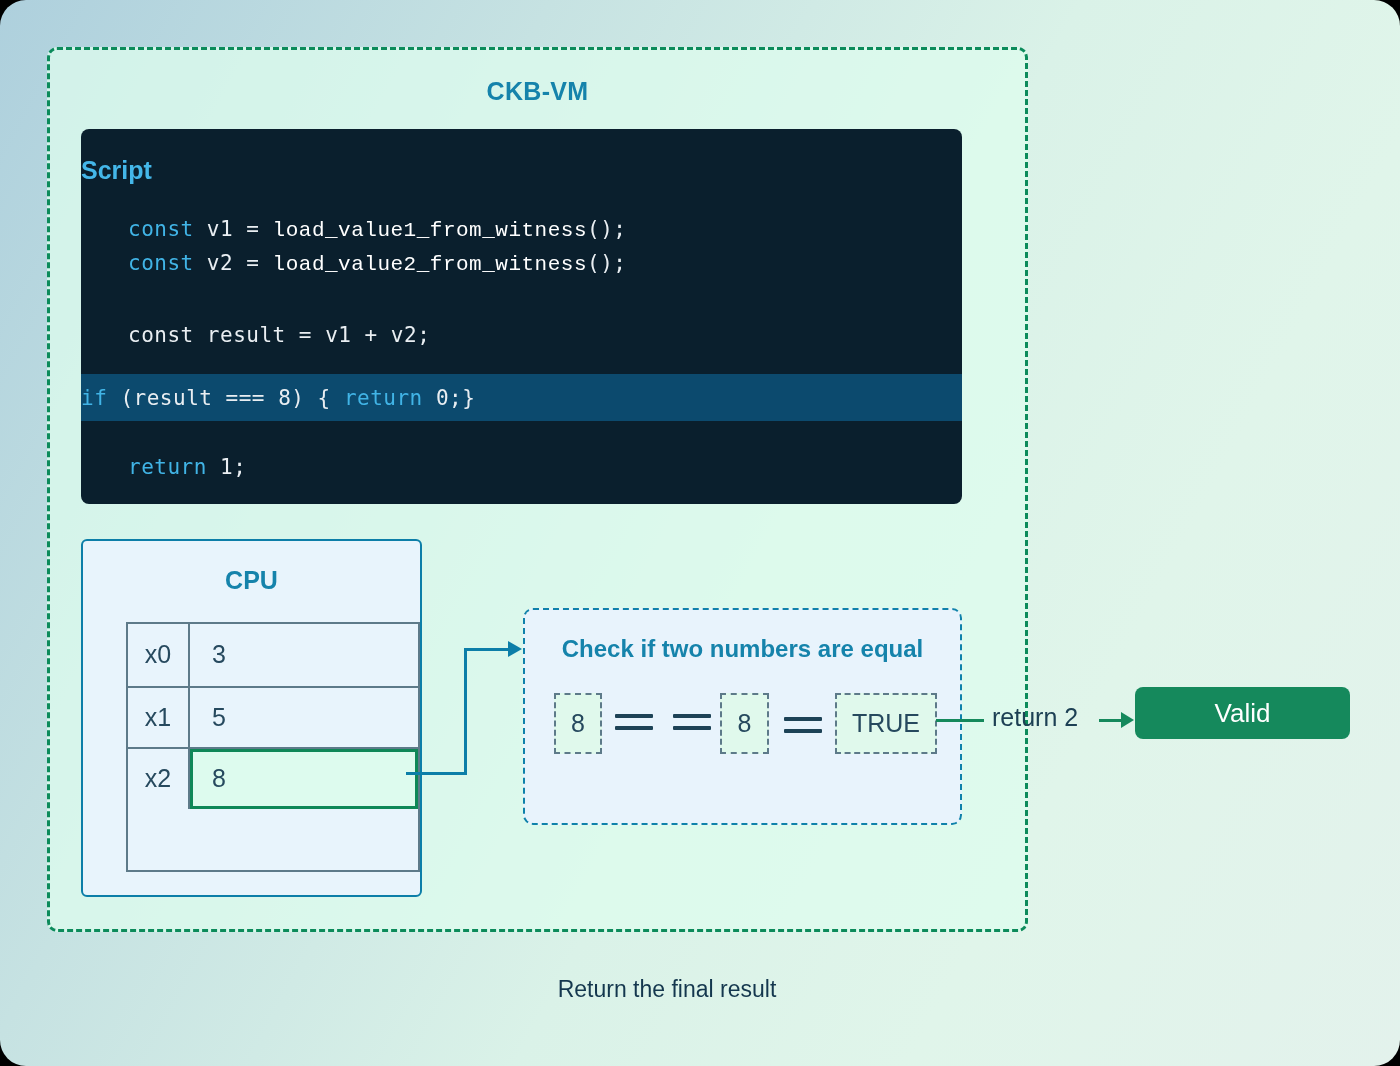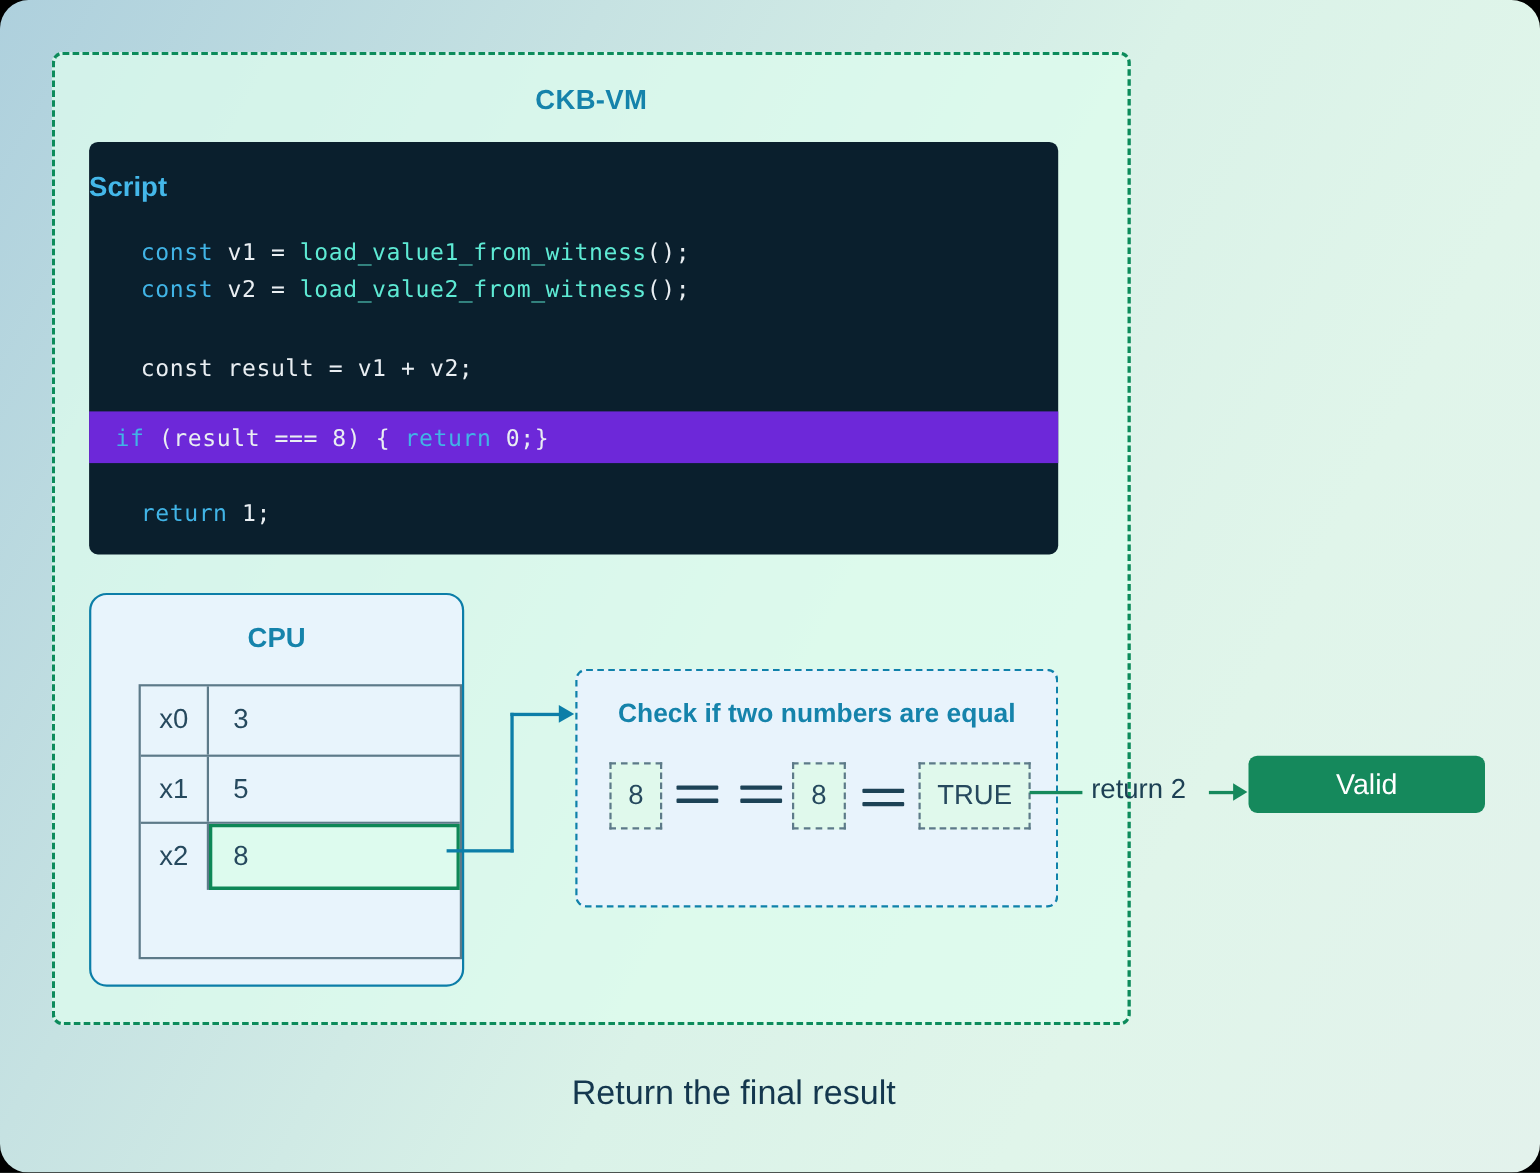--- a/index.html
+++ b/index.html
@@ -31,31 +31,31 @@
   .script-title {
     position:absolute; left:0; right:0; top:27px; text-align:left;
     font-size:25px; font-weight:bold; color:#44b7e9;
   }
   .code-line {
     position:absolute; left:47px; white-space:pre;
     font-family:"DejaVu Sans Mono", monospace; font-size:21px;
     color:#e9eef2; line-height:28px; letter-spacing:0.5px;
   }
   .code-line .kw { color:#41b4e6; }
-  .code-line .fn { color:#5eead4; }
+  .code-line .fn { color:#ffffff;font-family:Liberation Mono, monospace; }
   .code-highlight {
     position:absolute; left:0; right:0; top:245px; height:47px;
-    background:#6d28d9; display:flex; align-items:center;padding-left:24px;
+    background:#0c4a6e; display:flex; align-items:center;
   }
   .code-highlight .code-line { position:static; }
 
   
   .cpu-box {
     position:absolute; left:81px; top:539px; width:341px; height:358px;
-    background:#e8f4fc; border:2.5px solid #0c7ea8; border-radius:16px;
+    background:#e8f4fc; border:2.5px solid #0c7ea8; border-radius:6px;
   }
   .cpu-title {
     position:absolute; left:0; right:0; top:25px; text-align:center;
     font-size:25px; font-weight:bold; color:#1583ab;
   }
   .reg-table {
     position:absolute; left:31px; top:81px; width:294px; height:250px;
     border:2px solid #5d7a89;
     margin-left:12px;
   }
@@ -108,21 +108,21 @@
     display:flex; align-items:center; justify-content:center;
     color:#fff; font-size:26px;text-align:right;
   }
   .return-label {
     position:absolute; left:992px; top:703px;
     font-size:25px; color:#1d4054;
   }
 
   .caption {
     position:absolute; left:0; top:976px; width:1334px; text-align:center;
-    font-size:31px; color:#14374e;
+    font-size:23px; color:#14374e;
   }
 </style>
 </head>
 <body>
 
 <div class="page">
 
   <div class="vm-box">
     <div class="vm-title">CKB-VM</div>
   </div>

